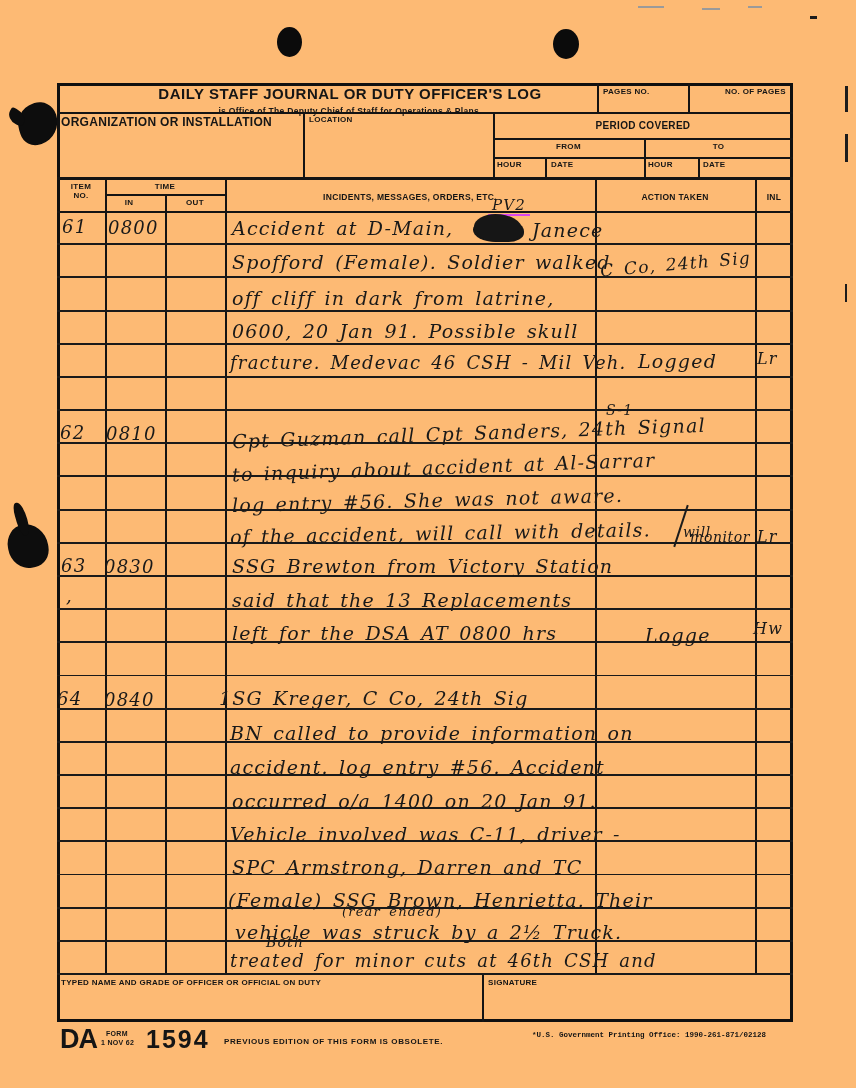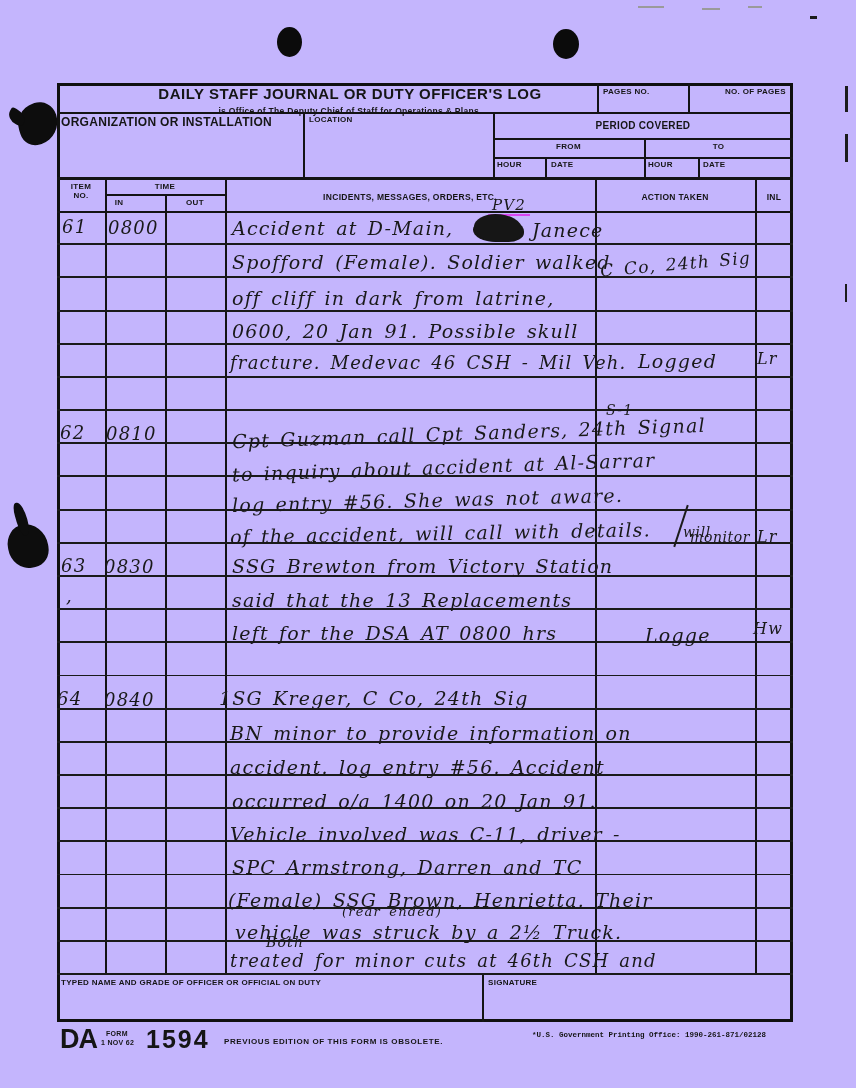--- a/index.html
+++ b/index.html
@@ -1,16 +1,16 @@
 <!DOCTYPE html>
 <html><head>
 <meta charset="utf-8">
 <style>
   html,body{margin:0;padding:0;background:#e9e9e9;}
-  .page{position:relative;width:856px;height:1088px;background:#c4b5fd;overflow:hidden;
+  .page{position:relative;width:856px;height:1088px;background:#fdba74;overflow:hidden;
         font-family:"Liberation Sans",sans-serif;color:#111;}
   
   .hline{position:absolute;background:#141414;height:2px;}
   .vline{position:absolute;background:#141414;width:2px;}
   .outer{position:absolute;left:57px;top:83px;width:730px;height:933px;border:3px solid #101010;}
   .gridrows{position:absolute;left:57px;top:212px;width:736px;height:763px;
             background:repeating-linear-gradient(to bottom,transparent 0px,transparent 31.3px,#1a1a1a 31.3px,#1a1a1a 33.17px);}
   
   .lbl{position:absolute;font-weight:bold;color:#151515;letter-spacing:0.3px;white-space:nowrap;
        font-family:"Liberation Sans",sans-serif;}
@@ -85,21 +85,21 @@
   <div class="lbl ctr" style="left:493px;top:142px;width:151px;font-size:8px;">FROM</div>
   <div class="lbl ctr" style="left:644px;top:142px;width:149px;font-size:8px;">TO</div>
   <div class="lbl" style="left:497px;top:160px;font-size:8px;">HOUR</div>
   <div class="lbl" style="left:551px;top:160px;font-size:8px;">DATE</div>
   <div class="lbl" style="left:648px;top:160px;font-size:8px;">HOUR</div>
   <div class="lbl" style="left:703px;top:160px;font-size:8px;">DATE</div>
 
   <div class="lbl ctr" style="left:57px;top:182px;width:48px;font-size:8px;">ITEM</div>
   <div class="lbl ctr" style="left:57px;top:191px;width:48px;font-size:8px;">NO.</div>
   <div class="lbl ctr" style="left:105px;top:182px;width:120px;font-size:8px;">TIME</div>
-  <div class="lbl ctr" style="left:89px;top:198px;width:60px;font-size:8px;">IN</div>
+  <div class="lbl ctr" style="left:99px;top:198px;width:60px;font-size:8px;">IN</div>
   <div class="lbl ctr" style="left:165px;top:198px;width:60px;font-size:8px;">OUT</div>
   <div class="lbl ctr" style="left:225px;top:192px;width:370px;font-size:8.5px;">INCIDENTS, MESSAGES, ORDERS, ETC.</div>
   <div class="lbl ctr" style="left:595px;top:192px;width:160px;font-size:8.5px;">ACTION TAKEN</div>
   <div class="lbl ctr" style="left:755px;top:192px;width:38px;font-size:8.5px;">INL</div>
 
   <div class="hw" style="left:62px;top:216px;font-size:18px;">61</div>
   <div class="hw" style="left:108px;top:217px;font-size:18px;">0800</div>
   <div class="hw" style="left:488px;top:196px;font-size:15px;border-bottom:2px solid #d946ef;padding:0 4px;">PV2</div>
   <div class="hw" style="left:232px;top:217px;">Accident at D-Main,</div>
   <div class="scribble" style="left:474px;top:214px;width:48px;height:28px;"></div>
@@ -129,21 +129,21 @@
   <div class="hw" style="left:66px;top:585px;font-size:18px;">,</div>
   <div class="hw" style="left:232px;top:555px;">SSG Brewton from Victory Station</div>
   <div class="hw" style="left:232px;top:589px;">said that the 13 Replacements</div>
   <div class="hw" style="left:232px;top:622px;">left for the DSA AT 0800 hrs</div>
   <div class="hw" style="left:645px;top:624px;">Logge</div>
   <div class="hw" style="left:753px;top:619px;font-size:16px;">Hw</div>
 
   <div class="hw" style="left:57px;top:688px;font-size:18px;">64</div>
   <div class="hw" style="left:104px;top:689px;font-size:18px;">0840</div>
   <div class="hw" style="left:219px;top:687px;">1SG Kreger, C Co, 24th Sig</div>
-  <div class="hw" style="left:230px;top:722px;">BN minor to provide information on</div>
+  <div class="hw" style="left:230px;top:722px;">BN called to provide information on</div>
   <div class="hw" style="left:230px;top:756px;">accident. log entry #56. Accident</div>
   <div class="hw" style="left:232px;top:790px;">occurred o/a 1400 on 20 Jan 91.</div>
   <div class="hw" style="left:230px;top:823px;">Vehicle involved was C-11, driver -</div>
   <div class="hw" style="left:228px;top:889px;">(Female) SSG Brown, Henrietta. Their</div>
   <div class="hw" style="left:232px;top:856px;">SPC Armstrong, Darren and TC</div>
   <div class="hw" style="left:342px;top:904px;font-size:13px;">(rear ended)</div>
   <div class="hw" style="left:235px;top:921px;">vehicle was struck by a 2½ Truck.</div>
   <div class="hw" style="left:266px;top:934px;font-size:14px;">Both</div>
   <div class="hw" style="left:230px;top:950px;font-size:18px;">treated for minor cuts at 46th CSH and</div>
 

